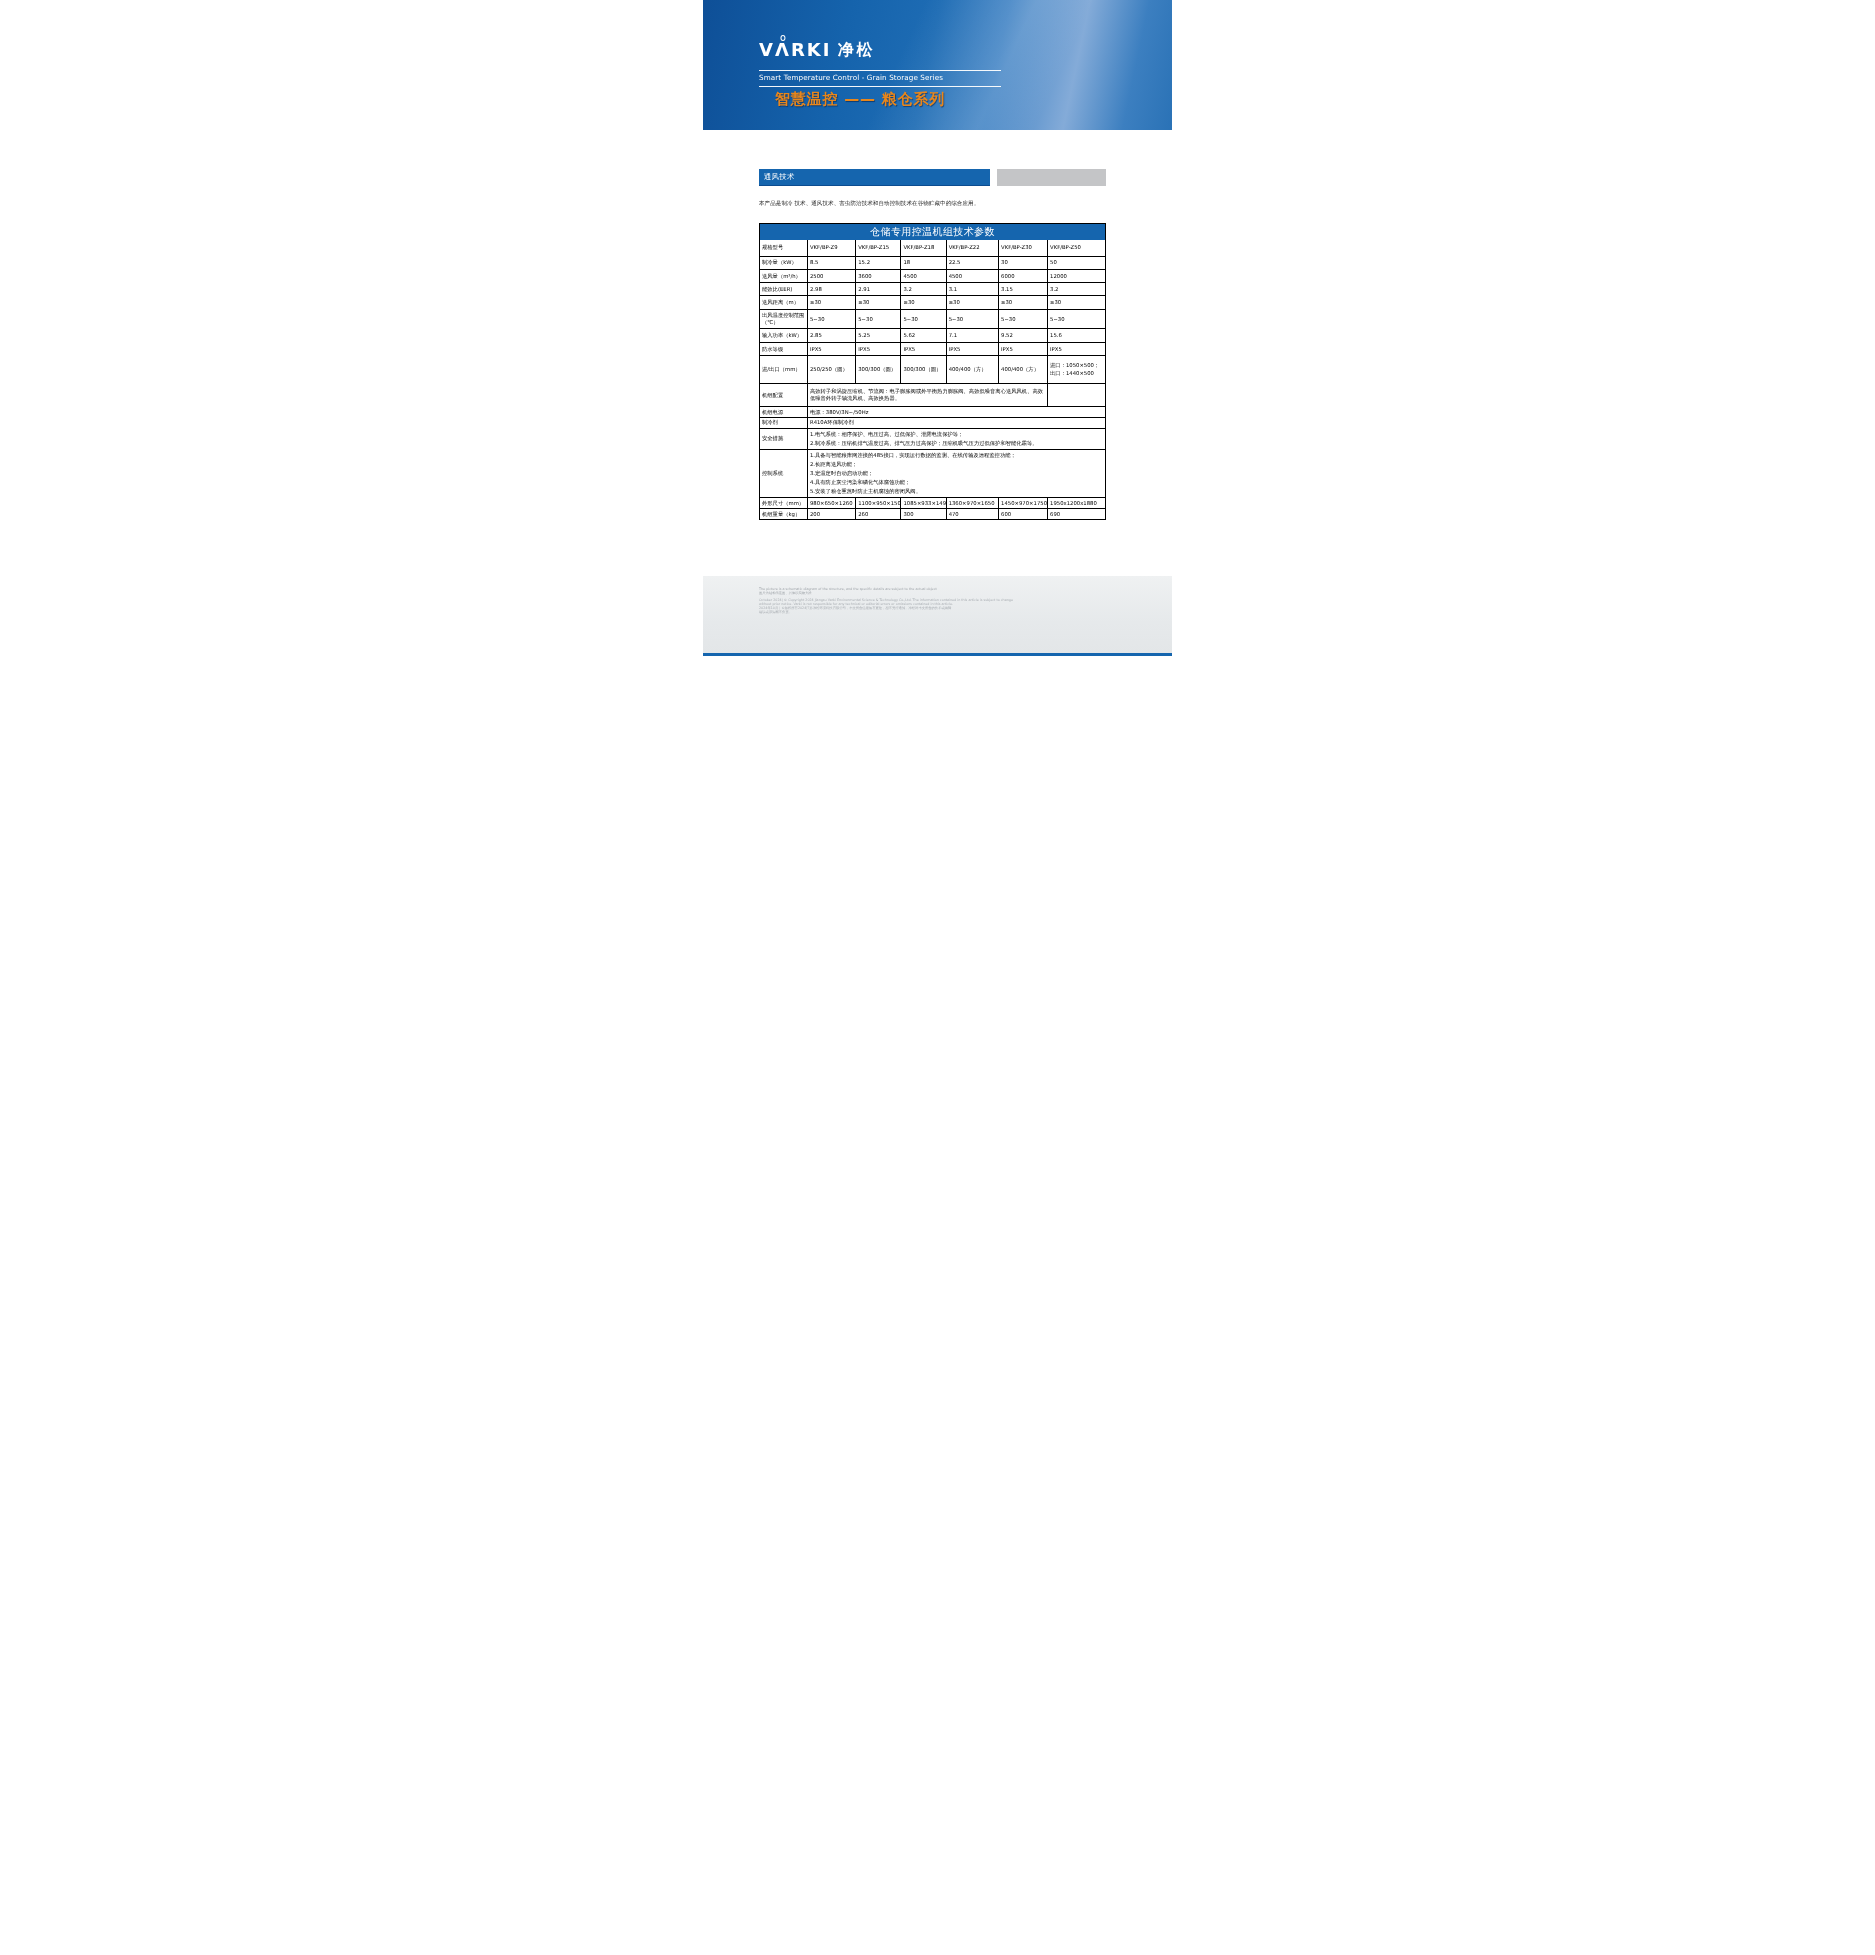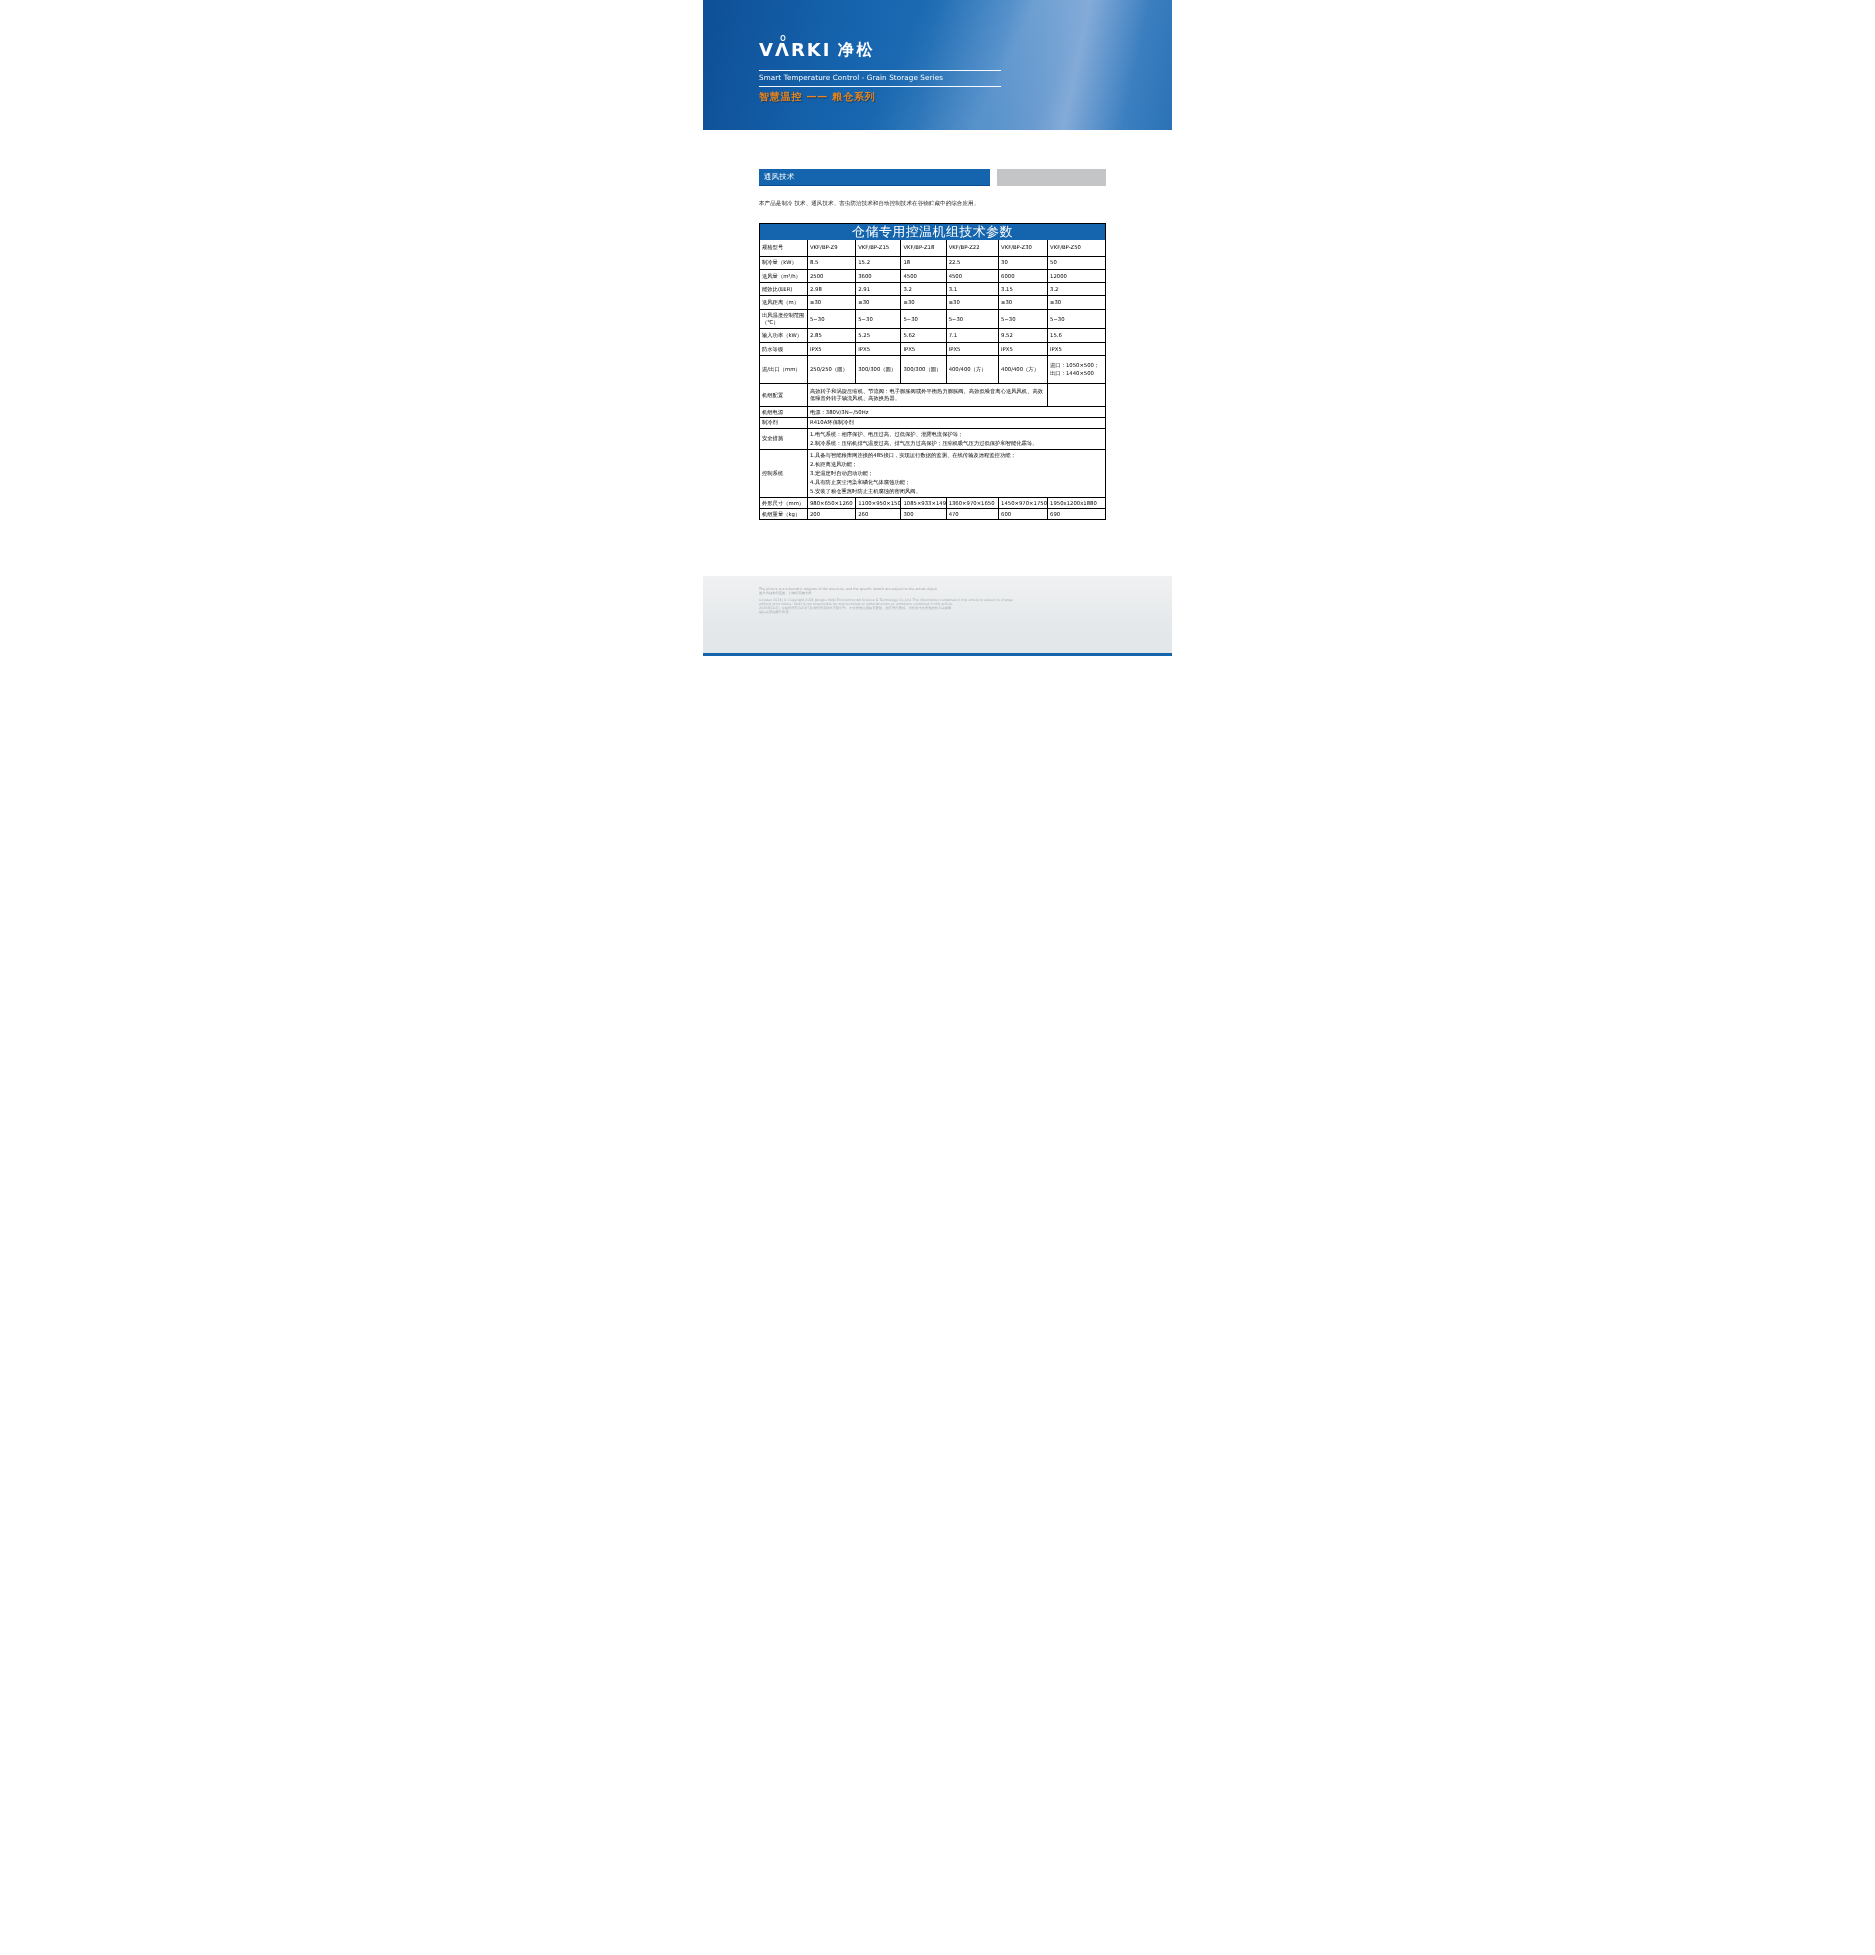--- a/index.html
+++ b/index.html
@@ -13,37 +13,37 @@
     background:linear-gradient(115deg,transparent 42%,rgba(255,255,255,0.10) 55%,rgba(255,255,255,0.16) 63%,transparent 74%);}
   .logo{position:absolute;left:56px;top:41px;color:#fff;display:flex;align-items:flex-end;z-index:2;}
   .logo-letters{display:flex;font-size:18px;font-weight:700;letter-spacing:2px;line-height:1;}
   .logo-letter{position:relative;}
   .ring{position:absolute;left:50%;transform:translateX(-50%);top:-5.9px;width:3.1px;height:3.9px;border:1.2px solid #fff;border-radius:50%;}
   .logo-cn{font-size:16px;font-weight:700;margin-left:6.3px;letter-spacing:2.7px;line-height:1.05;}
   .rule{position:absolute;left:56px;width:242px;height:0.8px;background:rgba(255,255,255,0.95);z-index:2;}
   .rule1{top:70px;}
   .rule2{top:86px;}
   .subtitle{position:absolute;left:56px;top:73px;color:#fff;font-size:7.2px;letter-spacing:0.1px;z-index:2;}
-  .title-cn{position:absolute;left:56px;top:90px;color:#E8861B;font-size:10px;font-weight:700;letter-spacing:0.8px;
+  .title-cn{position:absolute;left:72px;top:90px;color:#E8861B;font-size:15px;font-weight:700;letter-spacing:0.8px;
     text-shadow:0.8px 1.2px 0.8px rgba(5,30,70,0.55);z-index:2;}
 
   
   .section-bar{position:absolute;left:56px;top:169px;width:231px;height:17px;background:#1565AE;
     border-bottom:1.6px solid #0C4C90;box-sizing:border-box;display:flex;align-items:center;padding-left:4.7px;
     color:#fff;font-size:7.4px;letter-spacing:0.4px;}
   .gray-block{position:absolute;left:294px;top:169px;width:109px;height:17px;background:#C4C5C7;}
 
   .intro{position:absolute;left:56px;top:200px;font-size:5.5px;color:#1b1b1b;letter-spacing:0.1px;}
 
   
   .param-table{position:absolute;left:56px;top:223px;width:347px;display:grid;
     grid-template-columns:13.9% 14% 13.1% 13.1% 15.2% 14.2% 16.5%;
     border:0.8px solid #000;border-bottom-width:1.6px;box-sizing:border-box;background:#fff;}
   .t-title{grid-column:1 / span 7;height:15.6px;background:#1565AE;color:#fff;display:flex;align-items:center;
-    justify-content:center;font-size:13px;letter-spacing:0.4px;}
+    justify-content:center;font-size:10px;letter-spacing:0.4px;}
   .c{box-sizing:border-box;border-right:0.8px solid #000;border-top:1.6px solid #000;padding:0.4px 2px;
     display:flex;flex-direction:column;justify-content:center;font-size:5.3px;color:#000;line-height:1.25;overflow:hidden;}
   .c.hd{border-top:none;}
   .c.lastc{border-right:none;}
   .ml .ln{margin:1.2px 0;}
   .val .ln{margin:0.4px 0;}
 
   
   .footer{position:absolute;left:0;top:576px;width:100%;height:77px;
     background:linear-gradient(180deg,#eff1f2 0%,#e6e9eb 60%,#e3e6e8 100%);}

